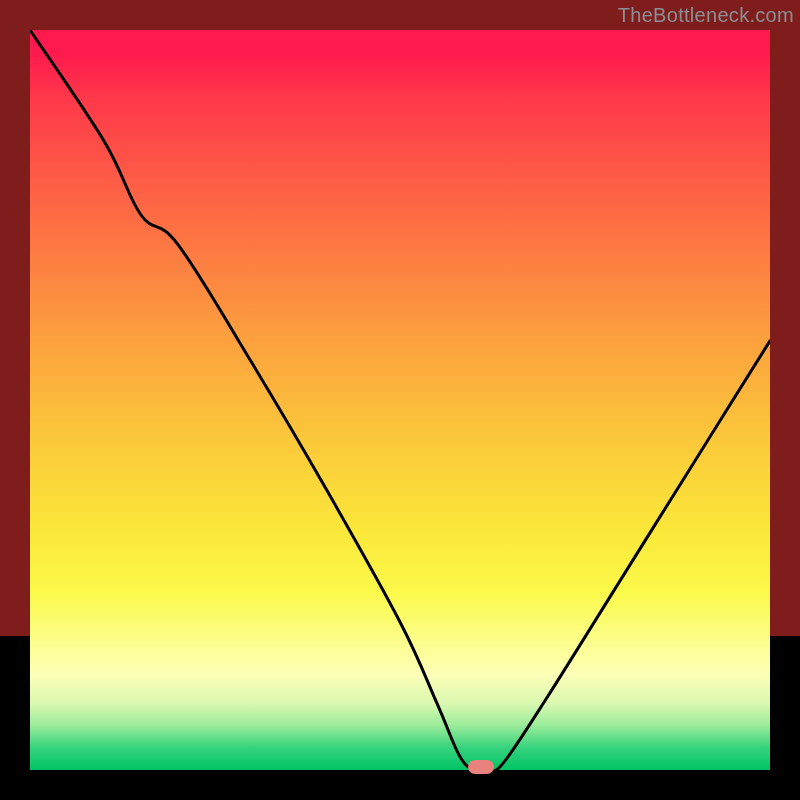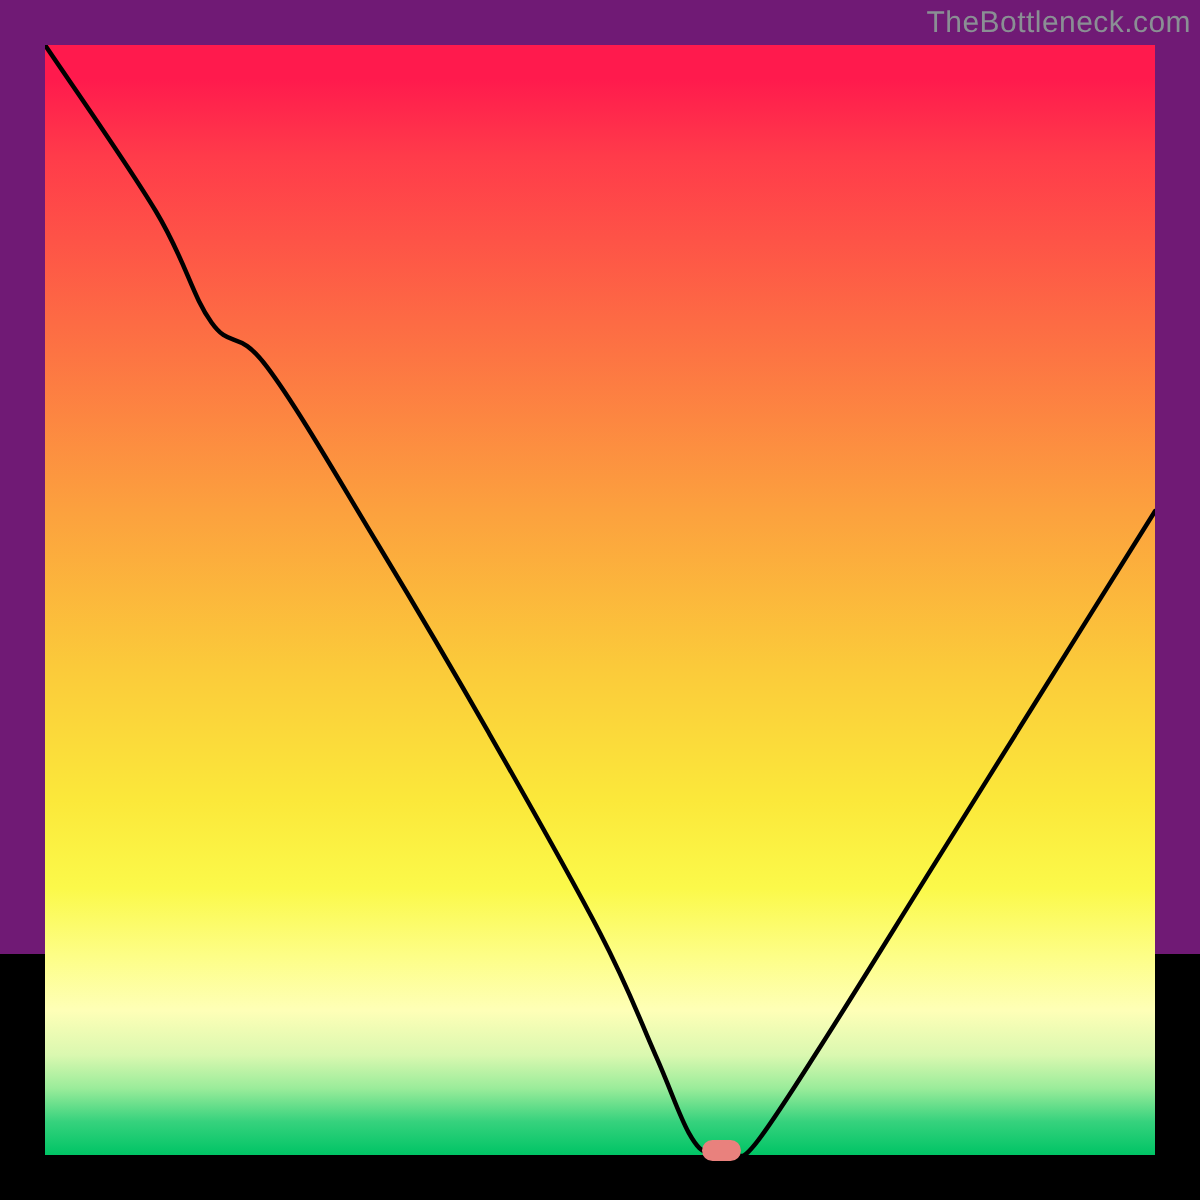--- a/index.html
+++ b/index.html
@@ -9,21 +9,21 @@
     height: 800px;
     background: #000;
     overflow: hidden;
   }
   .frame {
     position: absolute;
     top: 0;
     left: 0;
     width: 800px;
     height: 636px;
-    background: #701a75;
+    background: #7f1d1d;
   }
   .plot {
     position: absolute;
     left: 30px;
     top: 30px;
     width: 740px;
     height: 740px;
     
     background: linear-gradient(to bottom,
       #ff1a4d 0%,

